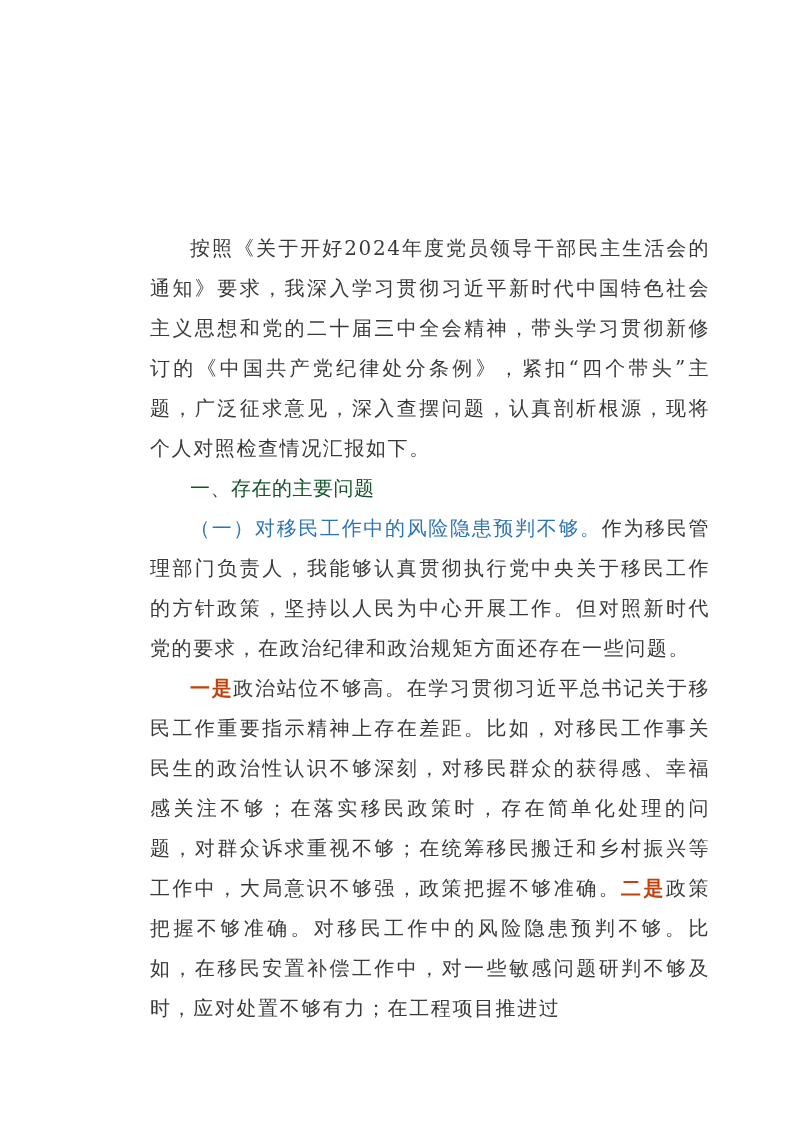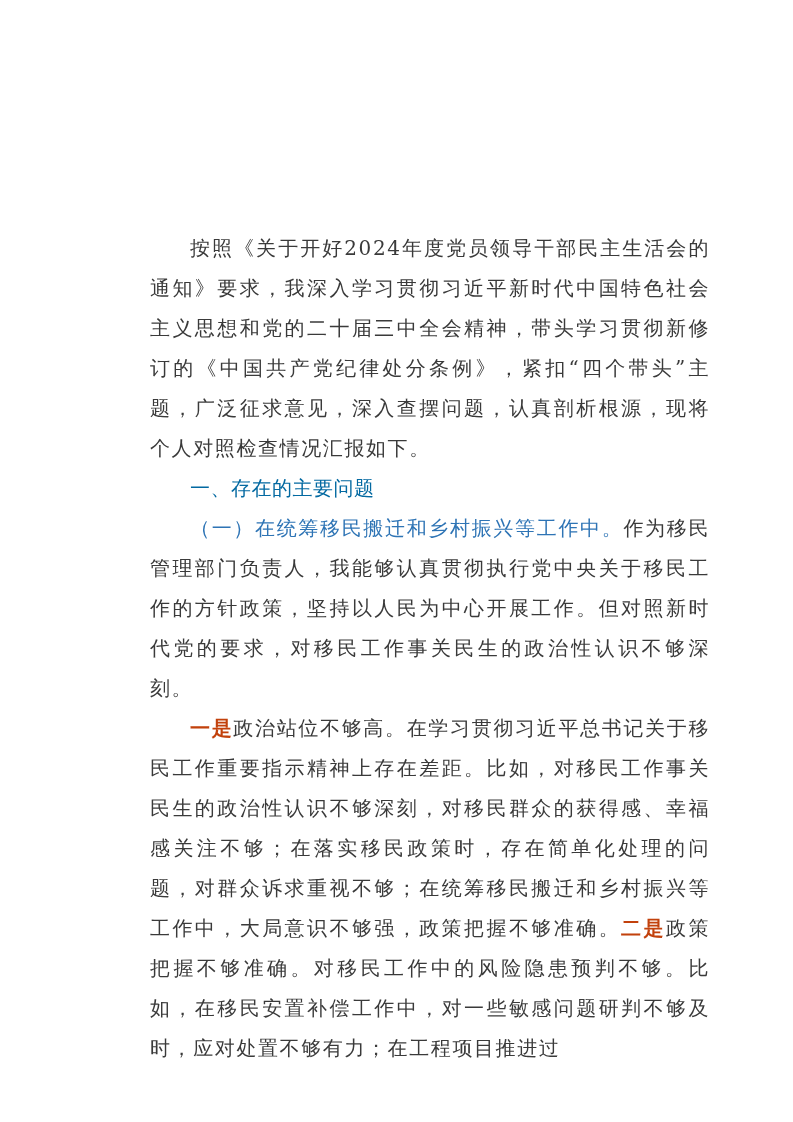--- a/index.html
+++ b/index.html
@@ -13,30 +13,30 @@
     position: absolute; left: 110px; width: 573px; top: 118px;
     text-align: center; font-size: 31px; line-height: 44px; color: #2b2b2b;
     letter-spacing: 0.5px;
   }
   .body {
     position: absolute; left: 118px; width: 560px; top: 228px;
     font-size: 20px; line-height: 40px; letter-spacing: 1.6px; text-align: justify; margin-left: 32px;
   }
   .body p { margin: 0; text-indent: 2em; }
   .h1 {
-    margin: 2px 0 0 0; text-indent: 2em; color: #0369a1;
+    margin: 2px 0 0 0; text-indent: 2em; color: #14532d;
     font-family: "DejaVu Sans", "Liberation Sans", sans-serif; font-size: 20px; letter-spacing: 0.5px;
   }
   .h2 { color: #2e74b5; }
   .bold { font-weight: bold; color: #c2410c; }
 </style>
 </head>
 <body>
 
 <div class="page">
 
   <div class="body">
     <p>按照《关于开好2024年度党员领导干部民主生活会的通知》要求，我深入学习贯彻习近平新时代中国特色社会主义思想和党的二十届三中全会精神，带头学习贯彻新修订的《中国共产党纪律处分条例》，紧扣“四个带头”主题，广泛征求意见，深入查摆问题，认真剖析根源，现将个人对照检查情况汇报如下。</p>
     <p class="h1">一、存在的主要问题</p>
-    <p><span class="h2">（一）在统筹移民搬迁和乡村振兴等工作中。</span><span>作为移民管理部门负责人，我能够认真贯彻执行党中央关于移民工作的方针政策，坚持以人民为中心开展工作。但对照新时代党的要求，对移民工作事关民生的政治性认识不够深刻。</span></p>
+    <p><span class="h2">（一）对移民工作中的风险隐患预判不够。</span><span>作为移民管理部门负责人，我能够认真贯彻执行党中央关于移民工作的方针政策，坚持以人民为中心开展工作。但对照新时代党的要求，在政治纪律和政治规矩方面还存在一些问题。</span></p>
     <p><span class="bold">一是</span><span>政治站位不够高。在学习贯彻习近平总书记关于移民工作重要指示精神上存在差距。比如，对移民工作事关民生的政治性认识不够深刻，对移民群众的获得感、幸福感关注不够；在落实移民政策时，存在简单化处理的问题，对群众诉求重视不够；在统筹移民搬迁和乡村振兴等工作中，大局意识不够强，政策把握不够准确。</span><span class="bold">二是</span><span>政策把握不够准确。对移民工作中的风险隐患预判不够。比如，在移民安置补偿工作中，对一些敏感问题研判不够及时，应对处置不够有力；在工程项目推进过</span></p>
   </div>
 </div>
 
 </body></html>

